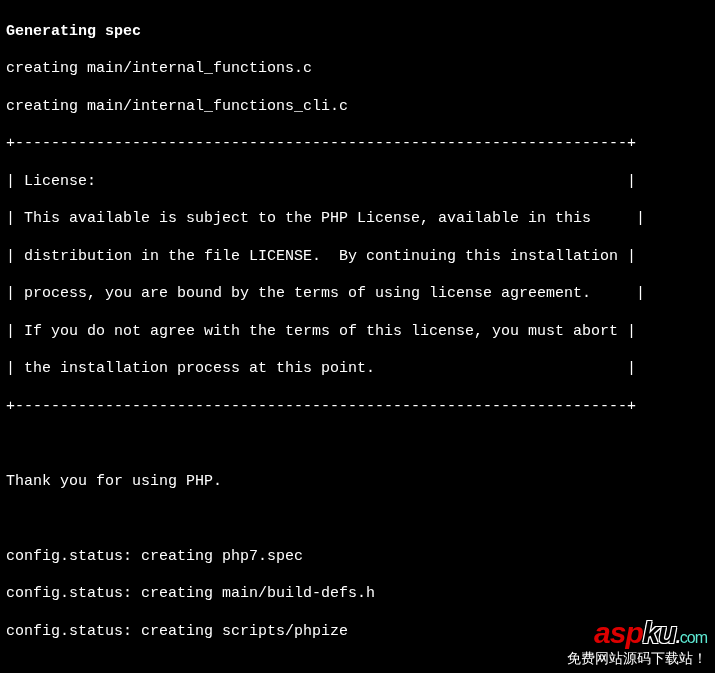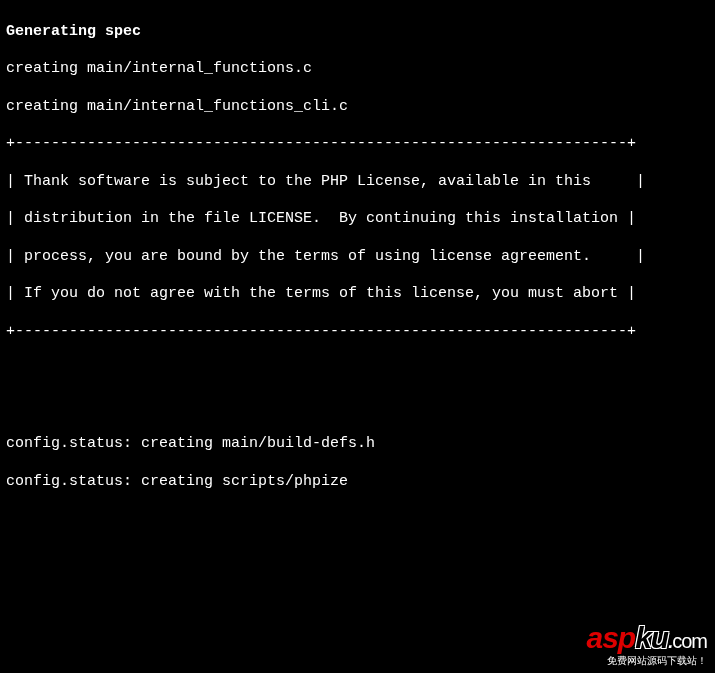--- a/index.html
+++ b/index.html
@@ -34,43 +34,47 @@
     font-style: italic;
     letter-spacing: -1px;
     display: inline-block;
   }
   .watermark .brand .a { color: #d00; }
   .watermark .brand .s { color: #d00; }
   .watermark .brand .p { color: #d00; }
   .watermark .brand .k { color: #000; text-shadow: -1px -1px 0 #fff,1px -1px 0 #fff,-1px 1px 0 #fff,1px 1px 0 #fff; }
   .watermark .brand .u { color: #000; text-shadow: -1px -1px 0 #fff,1px -1px 0 #fff,-1px 1px 0 #fff,1px 1px 0 #fff; }
   .watermark .brand .dot { color: #fff; font-size: 18px; }
-  .watermark .brand .com { color: #ffffff; font-size: 20px; font-style: normal; font-weight: normal;}
+  .watermark .brand .com { color: #5eead4; font-size: 16px; font-style: normal; font-weight: normal;}
   .watermark .tag {
     color: #fff;
-    font-size: 10px;
+    font-size: 14px;
     display: block;
     margin-top: -2px;
   }
 </style>
 </head>
 <body>
 
 <div class="terminal">
 <div class="line bold">Generating spec</div>
 <div class="line">creating main/internal_functions.c</div>
 <div class="line">creating main/internal_functions_cli.c</div>
 <div class="line">+--------------------------------------------------------------------+</div>
-<div class="line">| Thank software is subject to the PHP License, available in this     |</div>
+<div class="line">| License:                                                           |</div>
+<div class="line">| This available is subject to the PHP License, available in this     |</div>
 <div class="line">| distribution in the file LICENSE.  By continuing this installation |</div>
 <div class="line">| process, you are bound by the terms of using license agreement.     |</div>
 <div class="line">| If you do not agree with the terms of this license, you must abort |</div>
+<div class="line">| the installation process at this point.                            |</div>
 <div class="line">+--------------------------------------------------------------------+</div>
 <div class="line">&nbsp;</div>
+<div class="line">Thank you for using PHP.</div>
 <div class="line">&nbsp;</div>
+<div class="line">config.status: creating php7.spec</div>
 <div class="line">config.status: creating main/build-defs.h</div>
 <div class="line">config.status: creating scripts/phpize</div>
 
 
 
 
 
 
 
 

